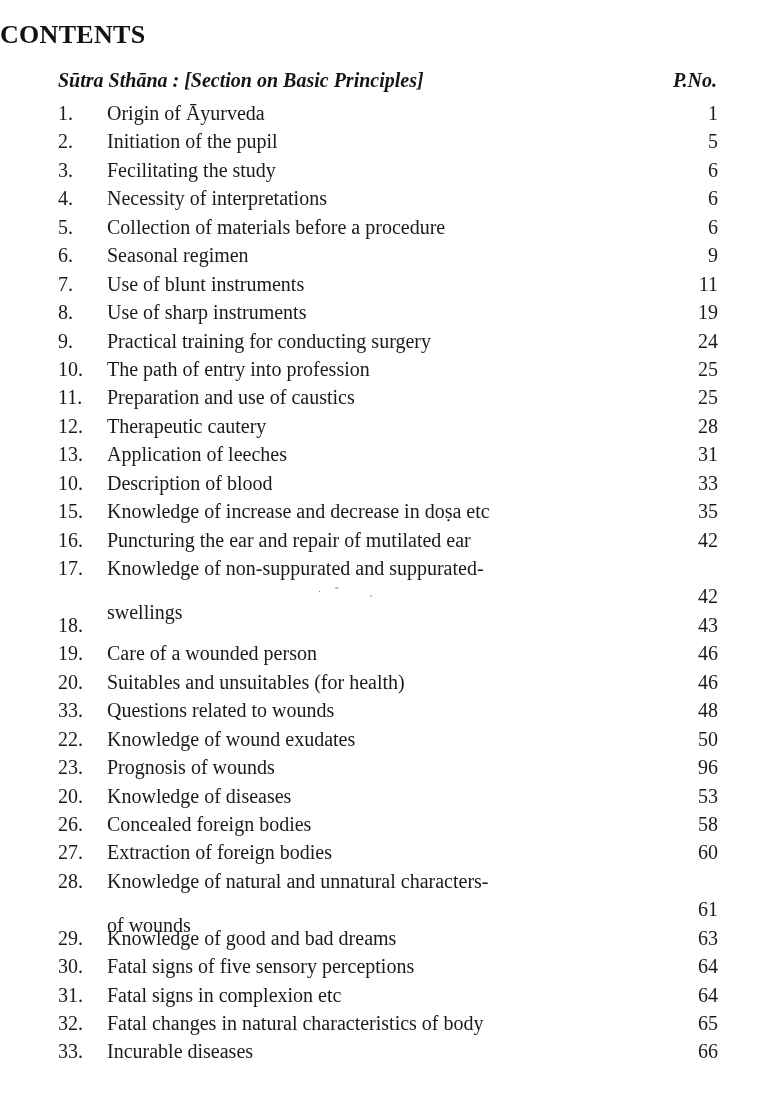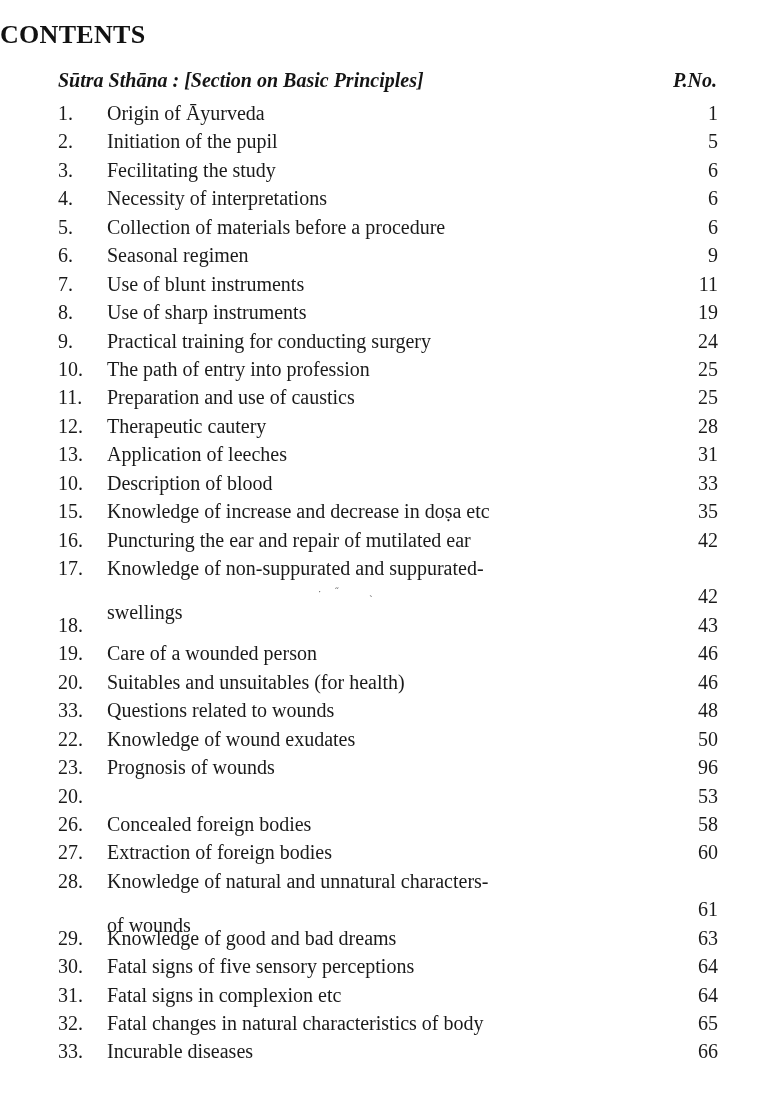--- a/index.html
+++ b/index.html
@@ -151,20 +151,21 @@
         <span class="txt">Knowledge of wound exudates</span>
         <span class="pg">50</span>
       </div>
       <div class="row">
         <span class="num">23.</span>
         <span class="txt">Prognosis of wounds</span>
         <span class="pg">96</span>
       </div>
       <div class="row">
         <span class="num">20.</span>
+        <span class="txt">Knowledge of diseases</span>
         <span class="pg">53</span>
       </div>
       <div class="row">
         <span class="num">26.</span>
         <span class="txt">Concealed foreign bodies</span>
         <span class="pg">58</span>
       </div>
       <div class="row">
         <span class="num">27.</span>
         <span class="txt">Extraction of foreign bodies</span>

